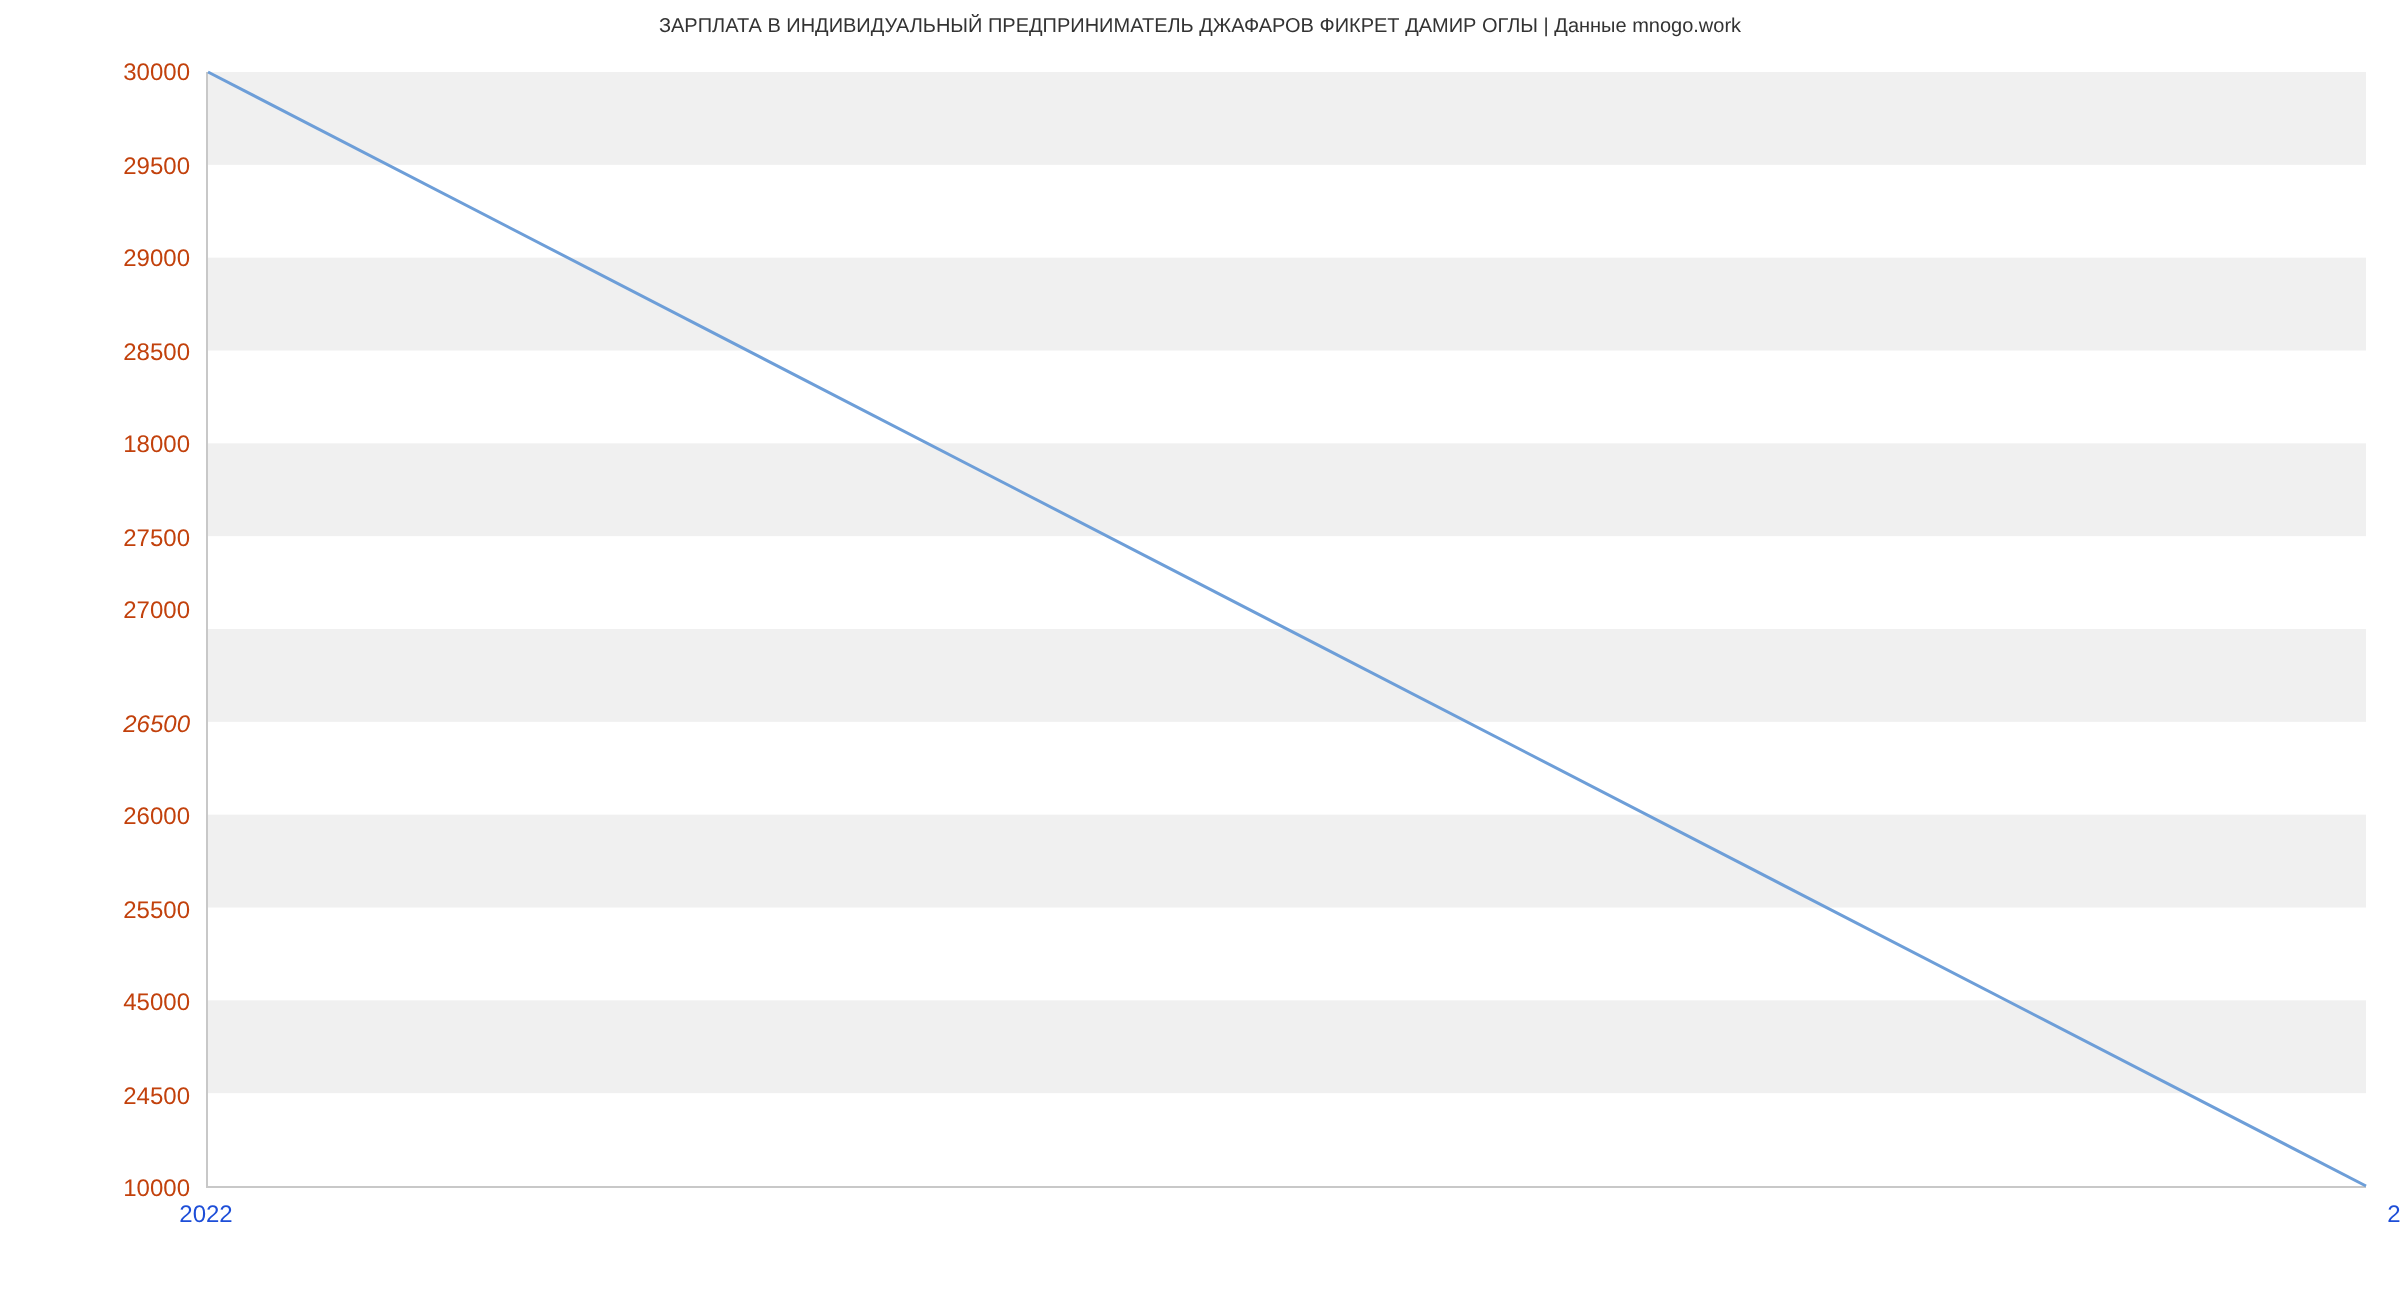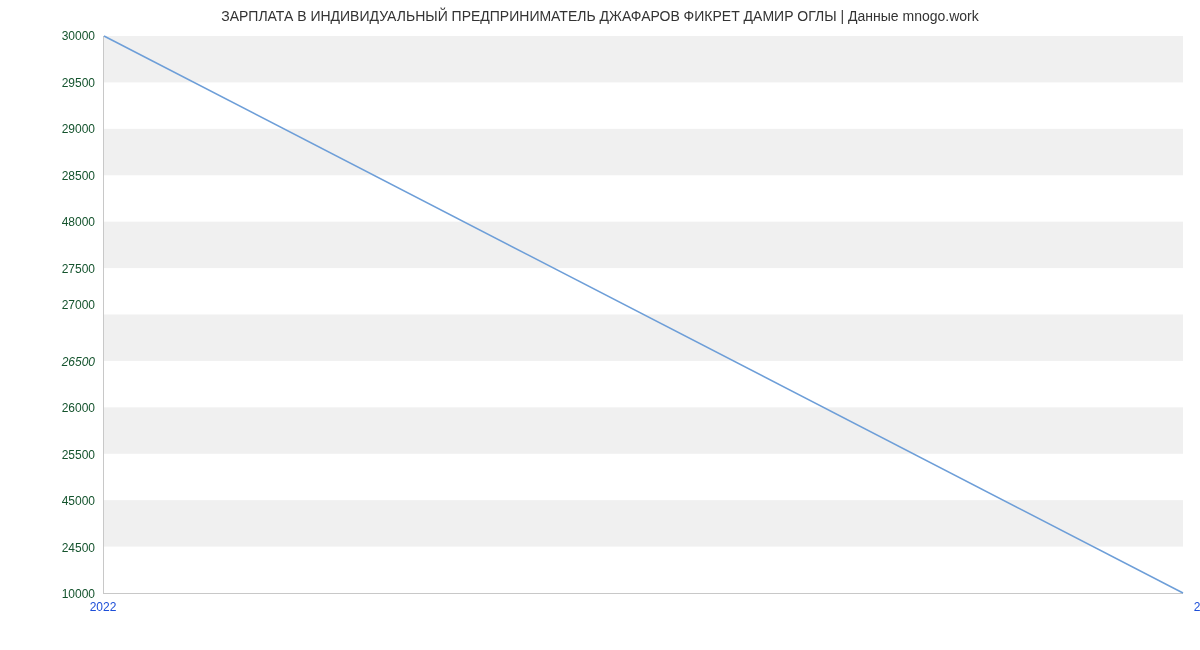--- a/index.html
+++ b/index.html
@@ -14,39 +14,39 @@
       width: 1200px;
       height: 650px;
       position: relative;
     }
     .chart-title {
       position: absolute;
       top: 8px;
       left: 0;
       right: 0;
       text-align: center;
-      font-size: 14px;
+      font-size: 10px;
       color: #333;
       font-weight: normal;
     }
     .plot-area {
       position: absolute;
       left: 103px;
       top: 36px;
       width: 1080px;
       height: 558px;
       border: 1px solid #c8c8c8;
       border-right: none;
       border-top: none;
     }
     .y-tick-label {
       position: absolute;
       right: 1105px;
       font-size: 12px;
-      color: #14532d;
+      color: #c2410c;
       text-align: right;
       transform: translateY(-50%);
     }
     .x-tick-label {
       position: absolute;
       top: 600px;
       font-size: 12px;
       color: #1d4ed8;
       transform: translateX(-50%);
     }
@@ -84,21 +84,21 @@
   </div>
   <div id="y-ticks">
       <div class="y-tick-label" style="top: 594px;">10000</div>
       <div class="y-tick-label" style="top: 547.5px;">24500</div>
       <div class="y-tick-label" style="top: 501px;">45000</div>
       <div class="y-tick-label" style="top: 454.5px;">25500</div>
       <div class="y-tick-label" style="top: 408px;">26000</div>
       <div class="y-tick-label" style="top: 361.5px; font-style: italic;">26500</div>
       <div class="y-tick-label" style="top: 305px;">27000</div>
       <div class="y-tick-label" style="top: 268.5px;">27500</div>
-      <div class="y-tick-label" style="top: 222px;">48000</div>
+      <div class="y-tick-label" style="top: 222px;">18000</div>
       <div class="y-tick-label" style="top: 175.5px;">28500</div>
       <div class="y-tick-label" style="top: 129px;">29000</div>
       <div class="y-tick-label" style="top: 82.5px;">29500</div>
       <div class="y-tick-label" style="top: 36px;">30000</div>
     </div>
   <div id="x-ticks">
       <div class="x-tick-label" style="left: 103px;">2022</div>
       <div class="x-tick-label" style="left: 1183px; margin-left: 24px;">2024</div>
     </div>
 </div>

